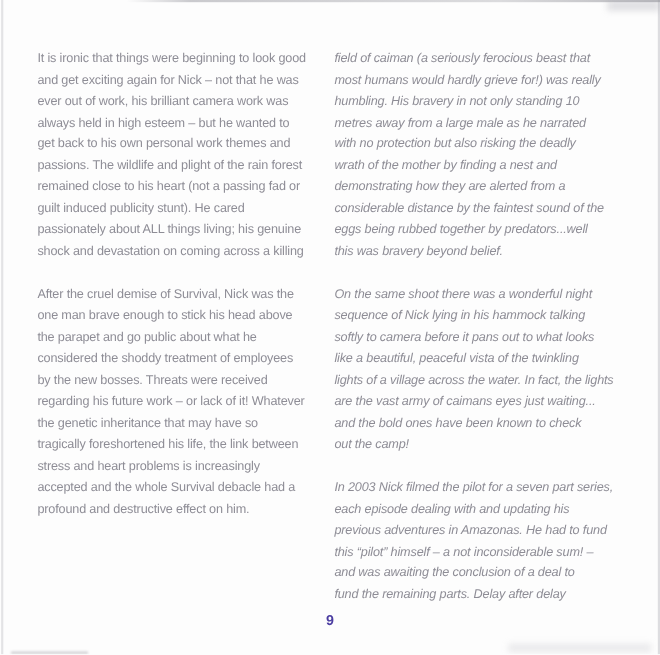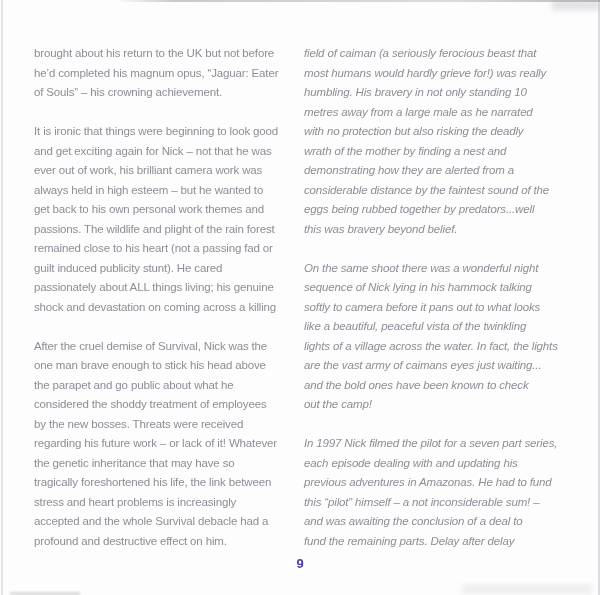--- a/index.html
+++ b/index.html
@@ -77,23 +77,20 @@
     background: rgba(130,130,138,0.28);
     filter: blur(1px);
   }
 </style>
 </head>
 <body>
 
 <div class="page">
 
   <div class="col col-left">
-    <p>brought about his return to the UK but not before
-he’d completed his magnum opus, “Jaguar: Eater
-of Souls” – his crowning achievement.</p>
     <p>It is ironic that things were beginning to look good
 and get exciting again for Nick – not that he was
 ever out of work, his brilliant camera work was
 always held in high esteem – but he wanted to
 get back to his own personal work themes and
 passions. The wildlife and plight of the rain forest
 remained close to his heart (not a passing fad or
 guilt induced publicity stunt). He cared
 passionately about ALL things living; his genuine
 shock and devastation on coming across a killing</p>
@@ -122,21 +119,21 @@
 eggs being rubbed together by predators...well
 this was bravery beyond belief.</p>
     <p>On the same shoot there was a wonderful night
 sequence of Nick lying in his hammock talking
 softly to camera before it pans out to what looks
 like a beautiful, peaceful vista of the twinkling
 lights of a village across the water. In fact, the lights
 are the vast army of caimans eyes just waiting...
 and the bold ones have been known to check
 out the camp!</p>
-    <p>In 1997 Nick filmed the pilot for a seven part series,
+    <p>In 2003 Nick filmed the pilot for a seven part series,
 each episode dealing with and updating his
 previous adventures in Amazonas. He had to fund
 this “pilot” himself – a not inconsiderable sum! –
 and was awaiting the conclusion of a deal to
 fund the remaining parts. Delay after delay</p>
   </div>
 
   <div class="page-number">9</div>
 
   <div class="edge-top"></div>

